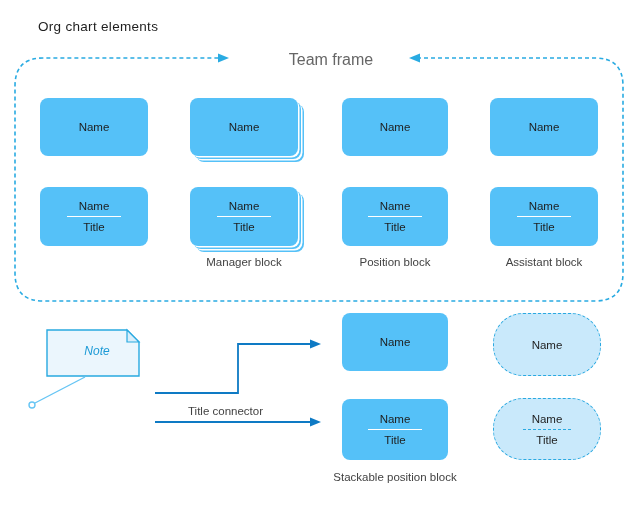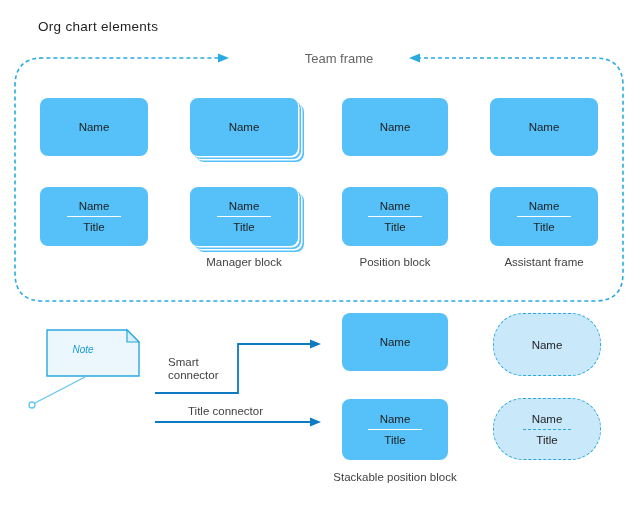--- a/index.html
+++ b/index.html
@@ -10,22 +10,22 @@
     font-family:"Liberation Sans", sans-serif;
     overflow:hidden;
   }
   #overlay{position:absolute;left:0;top:0;width:640px;height:518px;pointer-events:none;}
   .abs{position:absolute;}
   .page-title{
     left:38px;top:19px;
     font-size:13.5px;color:var(--text-dark,#1E1E1E);letter-spacing:.3px;
   }
   .frame-label{
-    left:288px;top:51px;width:102px;text-align:center;
-    font-size:13px;color:var(--frame-label-color,#666);
+    left:280px;top:51px;width:102px;text-align:center;
+    font-size:16px;color:var(--frame-label-color,#666);
   }
   .block{
     position:absolute;
     background:var(--block-fill,#55C1F8);
     border-radius:8px;
     display:flex;flex-direction:column;align-items:center;justify-content:center;
     color:var(--text-dark,#1E1E1E);
     font-size:11.5px;
   }
   .block .sep{
@@ -55,22 +55,23 @@
     font-size:11.5px;color:var(--label-color,#424242);
     text-align:center;line-height:13px;
   }
   .conn-label{
     position:absolute;
     font-size:11.5px;color:var(--label-color,#424242);
     line-height:13px;
   }
   .note-text{
     left:47px;top:344px;width:72px;text-align:center;
-    font-size:10px;font-style:italic;
+    font-size:12px;font-style:italic;
     color:var(--note-text,#1C9AD6);
+    padding-left:14px;
   }
 </style>
 </head>
 <body>
 
 <div id="canvas">
 
   <svg id="overlay" viewBox="0 0 640 518" xmlns="http://www.w3.org/2000/svg">
 
     <path d="M 417,58 L 595,58 Q 623,58 623,86 L 623,273 Q 623,301 595,301 L 43,301 Q 15,301 15,273 L 15,86 Q 15,58 43,58 L 221,58" fill="none" style="stroke:var(--frame-stroke,#29ABE2)" stroke-width="1.6" stroke-dasharray="4 3"></path>
@@ -122,25 +123,24 @@
     <span>Title</span>
   </div>
   <div class="block" style="left:490px;top:187px;width:108px;height:59px;">
     <span>Name</span>
     <span class="sep"></span>
     <span>Title</span>
   </div>
 
   <div class="shape-label" style="left:190px;top:256px;width:108px;">Manager block</div>
   <div class="shape-label" style="left:342px;top:256px;width:106px;">Position block</div>
-  <div class="shape-label" style="left:490px;top:256px;width:108px;">Assistant frame</div>
+  <div class="shape-label" style="left:490px;top:256px;width:108px;">Assistant block</div>
 
   <div class="abs note-text">Note</div>
 
-  <div class="conn-label" style="left:168px;top:356px;width:62px;">Smart connector</div>
   <div class="conn-label" style="left:188px;top:405px;width:120px;">Title connector</div>
 
   <div class="block" style="left:342px;top:313px;width:106px;height:58px;">
     <span>Name</span>
   </div>
   <div class="block" style="left:342px;top:399px;width:106px;height:61px;">
     <span>Name</span>
     <span class="sep"></span>
     <span>Title</span>
   </div>

